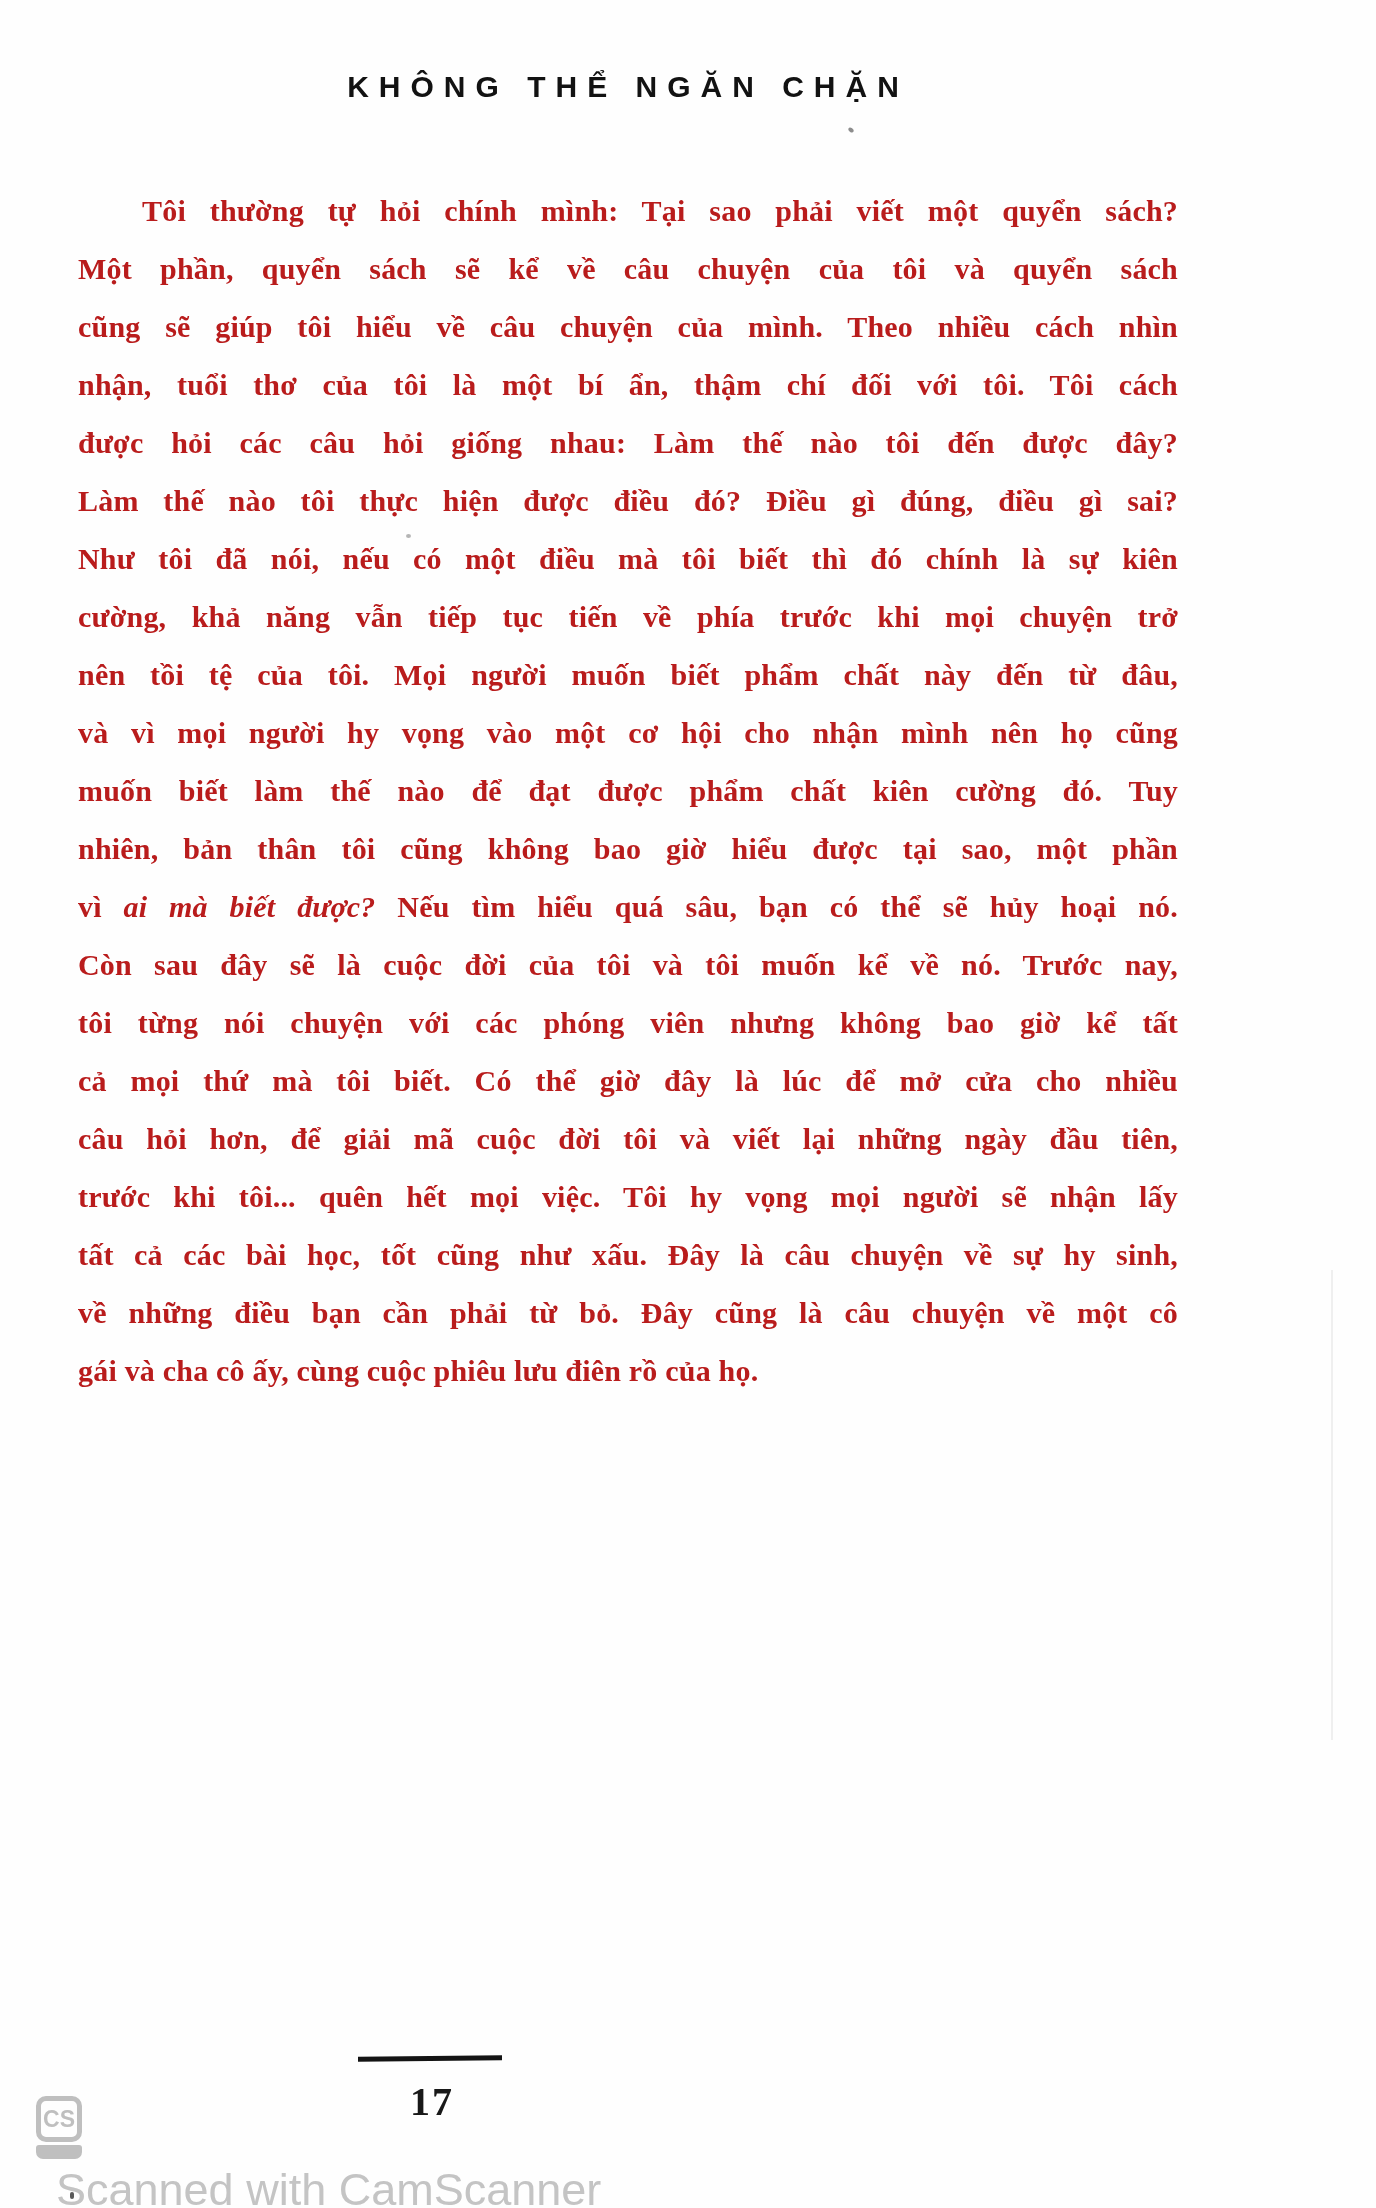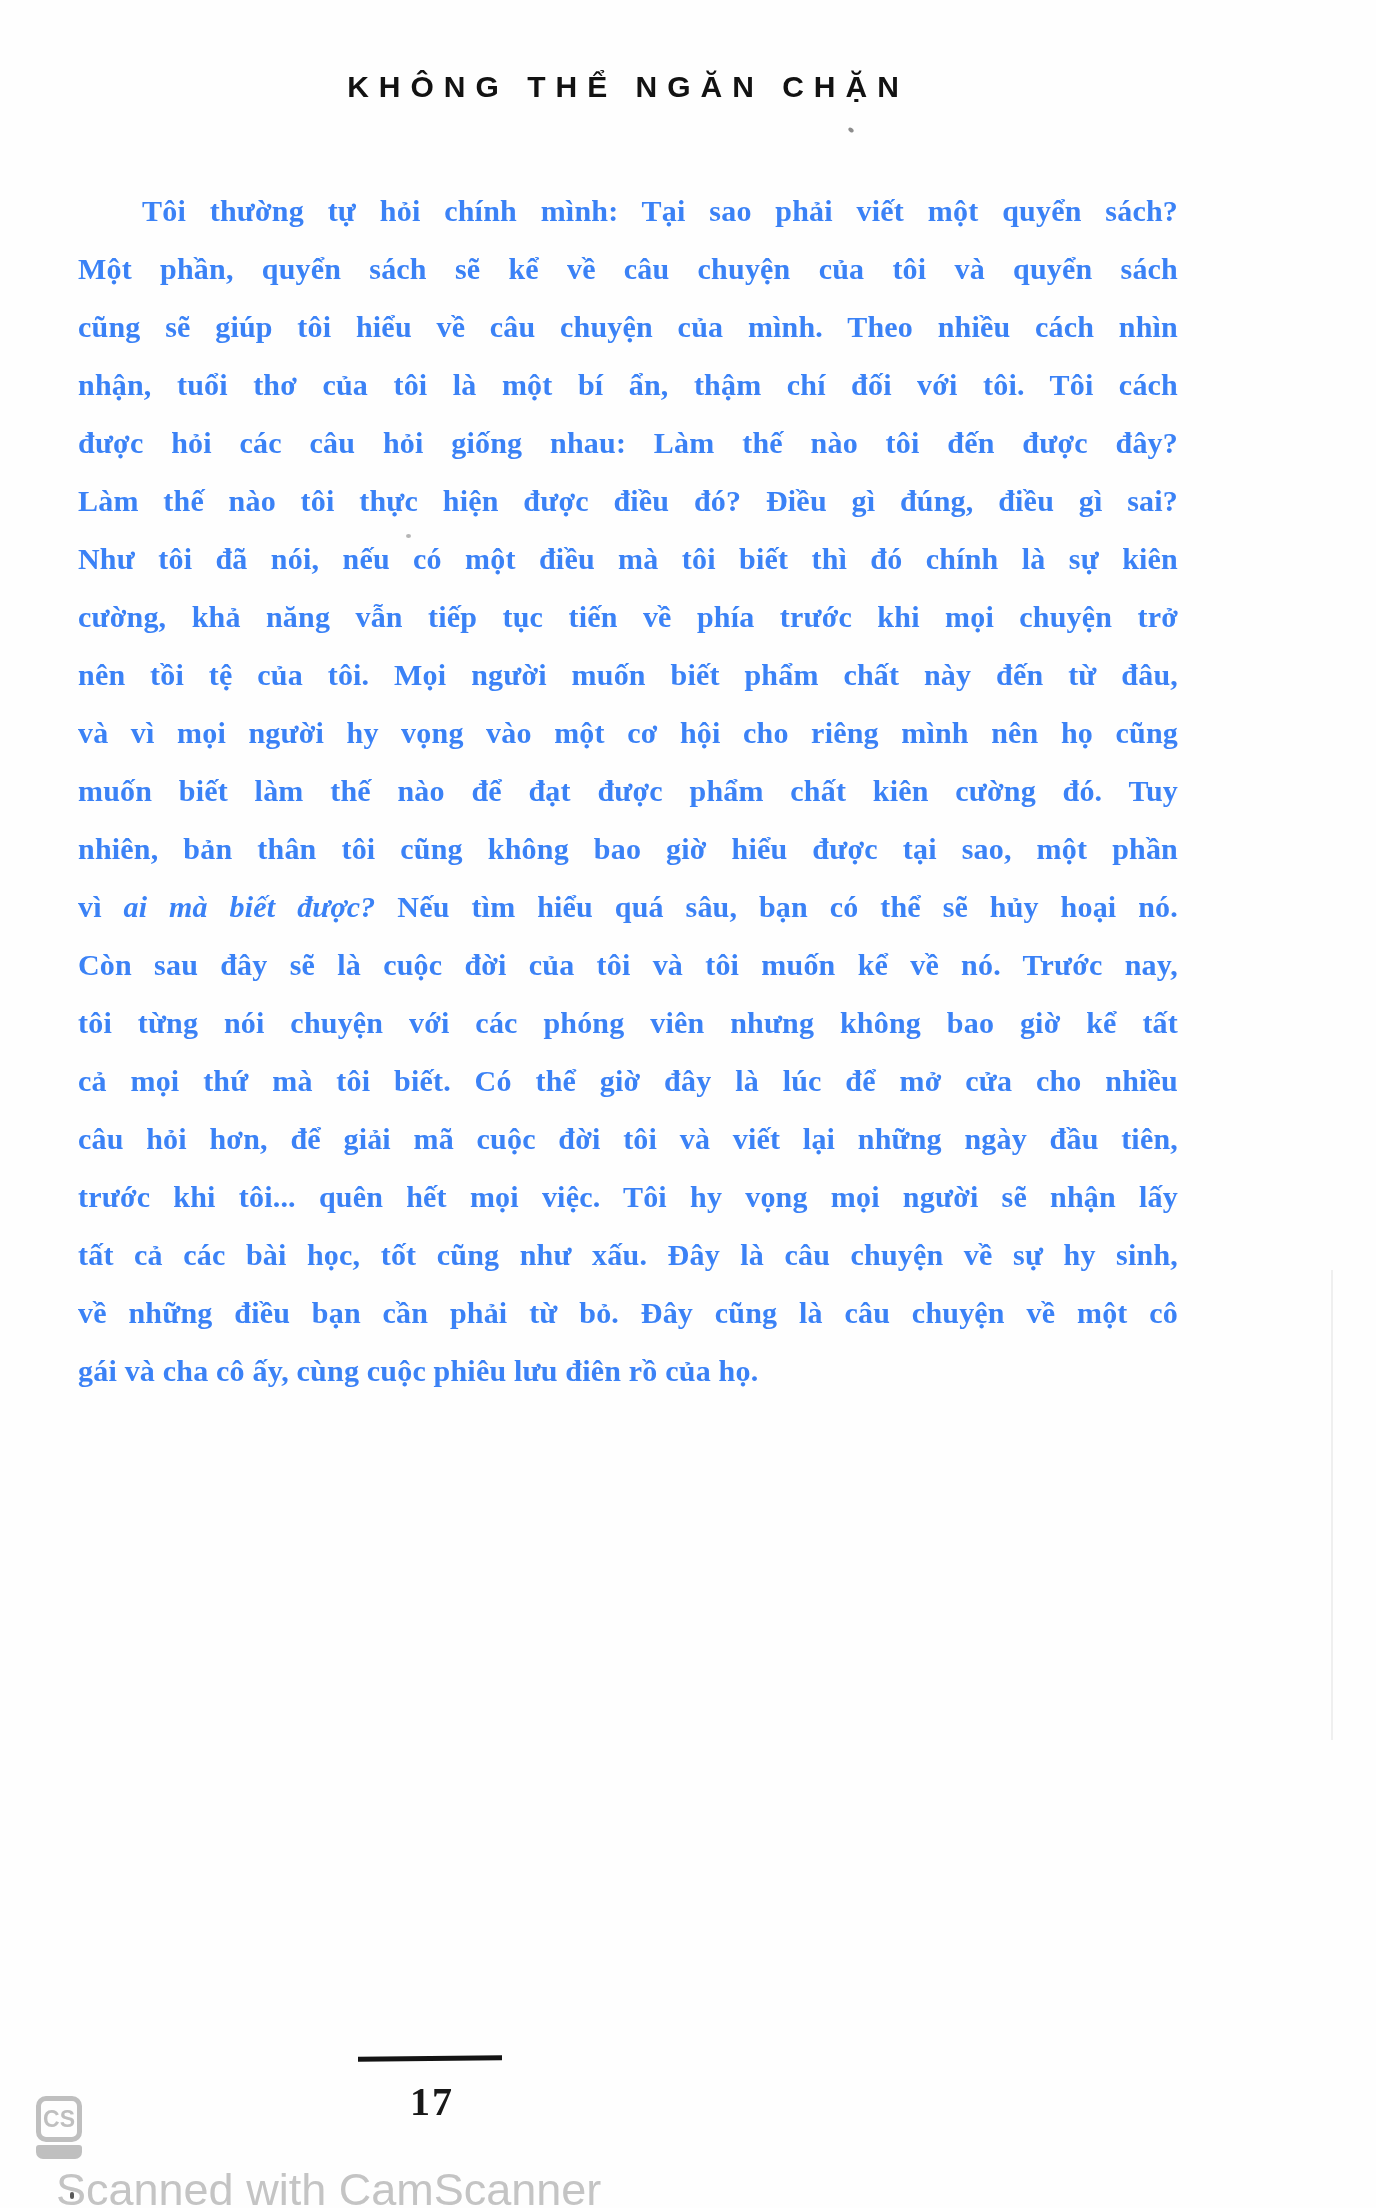--- a/index.html
+++ b/index.html
@@ -33,21 +33,21 @@
     left: 78px; top: 182px; width: 1100px;
   }
   .line {
     font-size: 30px;
     font-weight: 700;
     line-height: 58px;
     height: 58px;
     text-align: justify;
     text-align-last: justify;
     white-space: normal;
-    color: #3b82f6;
+    color: #b91c1c;
     letter-spacing: 0.2px;
   }
   .line.first { text-indent: 64px; }
   .line.last { text-align-last: left; }
   .em { font-style: italic; }
   
   .footer-rule {
     position: absolute;
     left: 358px; top: 2056px;
     width: 144px; height: 5px;
@@ -121,21 +121,21 @@
   <div class="text-block">
     <div class="line first"><span>Tôi thường tự hỏi chính mình: Tại sao phải viết một quyển sách?</span><span class="em"></span><span></span></div>
     <div class="line"><span>Một phần, quyển sách sẽ kể về câu chuyện của tôi và quyển sách</span><span class="em"></span><span></span></div>
     <div class="line"><span>cũng sẽ giúp tôi hiểu về câu chuyện của mình. Theo nhiều cách nhìn</span><span class="em"></span><span></span></div>
     <div class="line"><span>nhận, tuổi thơ của tôi là một bí ẩn, thậm chí đối với tôi. Tôi cách</span><span class="em"></span><span></span></div>
     <div class="line"><span>được hỏi các câu hỏi giống nhau: Làm thế nào tôi đến được đây?</span><span class="em"></span><span></span></div>
     <div class="line"><span>Làm thế nào tôi thực hiện được điều đó? Điều gì đúng, điều gì sai?</span><span class="em"></span><span></span></div>
     <div class="line"><span>Như tôi đã nói, nếu có một điều mà tôi biết thì đó chính là sự kiên</span><span class="em"></span><span></span></div>
     <div class="line"><span>cường, khả năng vẫn tiếp tục tiến về phía trước khi mọi chuyện trở</span><span class="em"></span><span></span></div>
     <div class="line"><span>nên tồi tệ của tôi. Mọi người muốn biết phẩm chất này đến từ đâu,</span><span class="em"></span><span></span></div>
-    <div class="line"><span>và vì mọi người hy vọng vào một cơ hội cho riêng mình nên họ cũng</span><span class="em"></span><span></span></div>
+    <div class="line"><span>và vì mọi người hy vọng vào một cơ hội cho nhận mình nên họ cũng</span><span class="em"></span><span></span></div>
     <div class="line"><span>muốn biết làm thế nào để đạt được phẩm chất kiên cường đó. Tuy</span><span class="em"></span><span></span></div>
     <div class="line"><span>nhiên, bản thân tôi cũng không bao giờ hiểu được tại sao, một phần</span><span class="em"></span><span></span></div>
     <div class="line"><span>vì </span><span class="em">ai mà biết được?</span><span> Nếu tìm hiểu quá sâu, bạn có thể sẽ hủy hoại nó.</span></div>
     <div class="line"><span>Còn sau đây sẽ là cuộc đời của tôi và tôi muốn kể về nó. Trước nay,</span><span class="em"></span><span></span></div>
     <div class="line"><span>tôi từng nói chuyện với các phóng viên nhưng không bao giờ kể tất</span><span class="em"></span><span></span></div>
     <div class="line"><span>cả mọi thứ mà tôi biết. Có thể giờ đây là lúc để mở cửa cho nhiều</span><span class="em"></span><span></span></div>
     <div class="line"><span>câu hỏi hơn, để giải mã cuộc đời tôi và viết lại những ngày đầu tiên,</span><span class="em"></span><span></span></div>
     <div class="line"><span>trước khi tôi... quên hết mọi việc. Tôi hy vọng mọi người sẽ nhận lấy</span><span class="em"></span><span></span></div>
     <div class="line"><span>tất cả các bài học, tốt cũng như xấu. Đây là câu chuyện về sự hy sinh,</span><span class="em"></span><span></span></div>
     <div class="line"><span>về những điều bạn cần phải từ bỏ. Đây cũng là câu chuyện về một cô</span><span class="em"></span><span></span></div>

